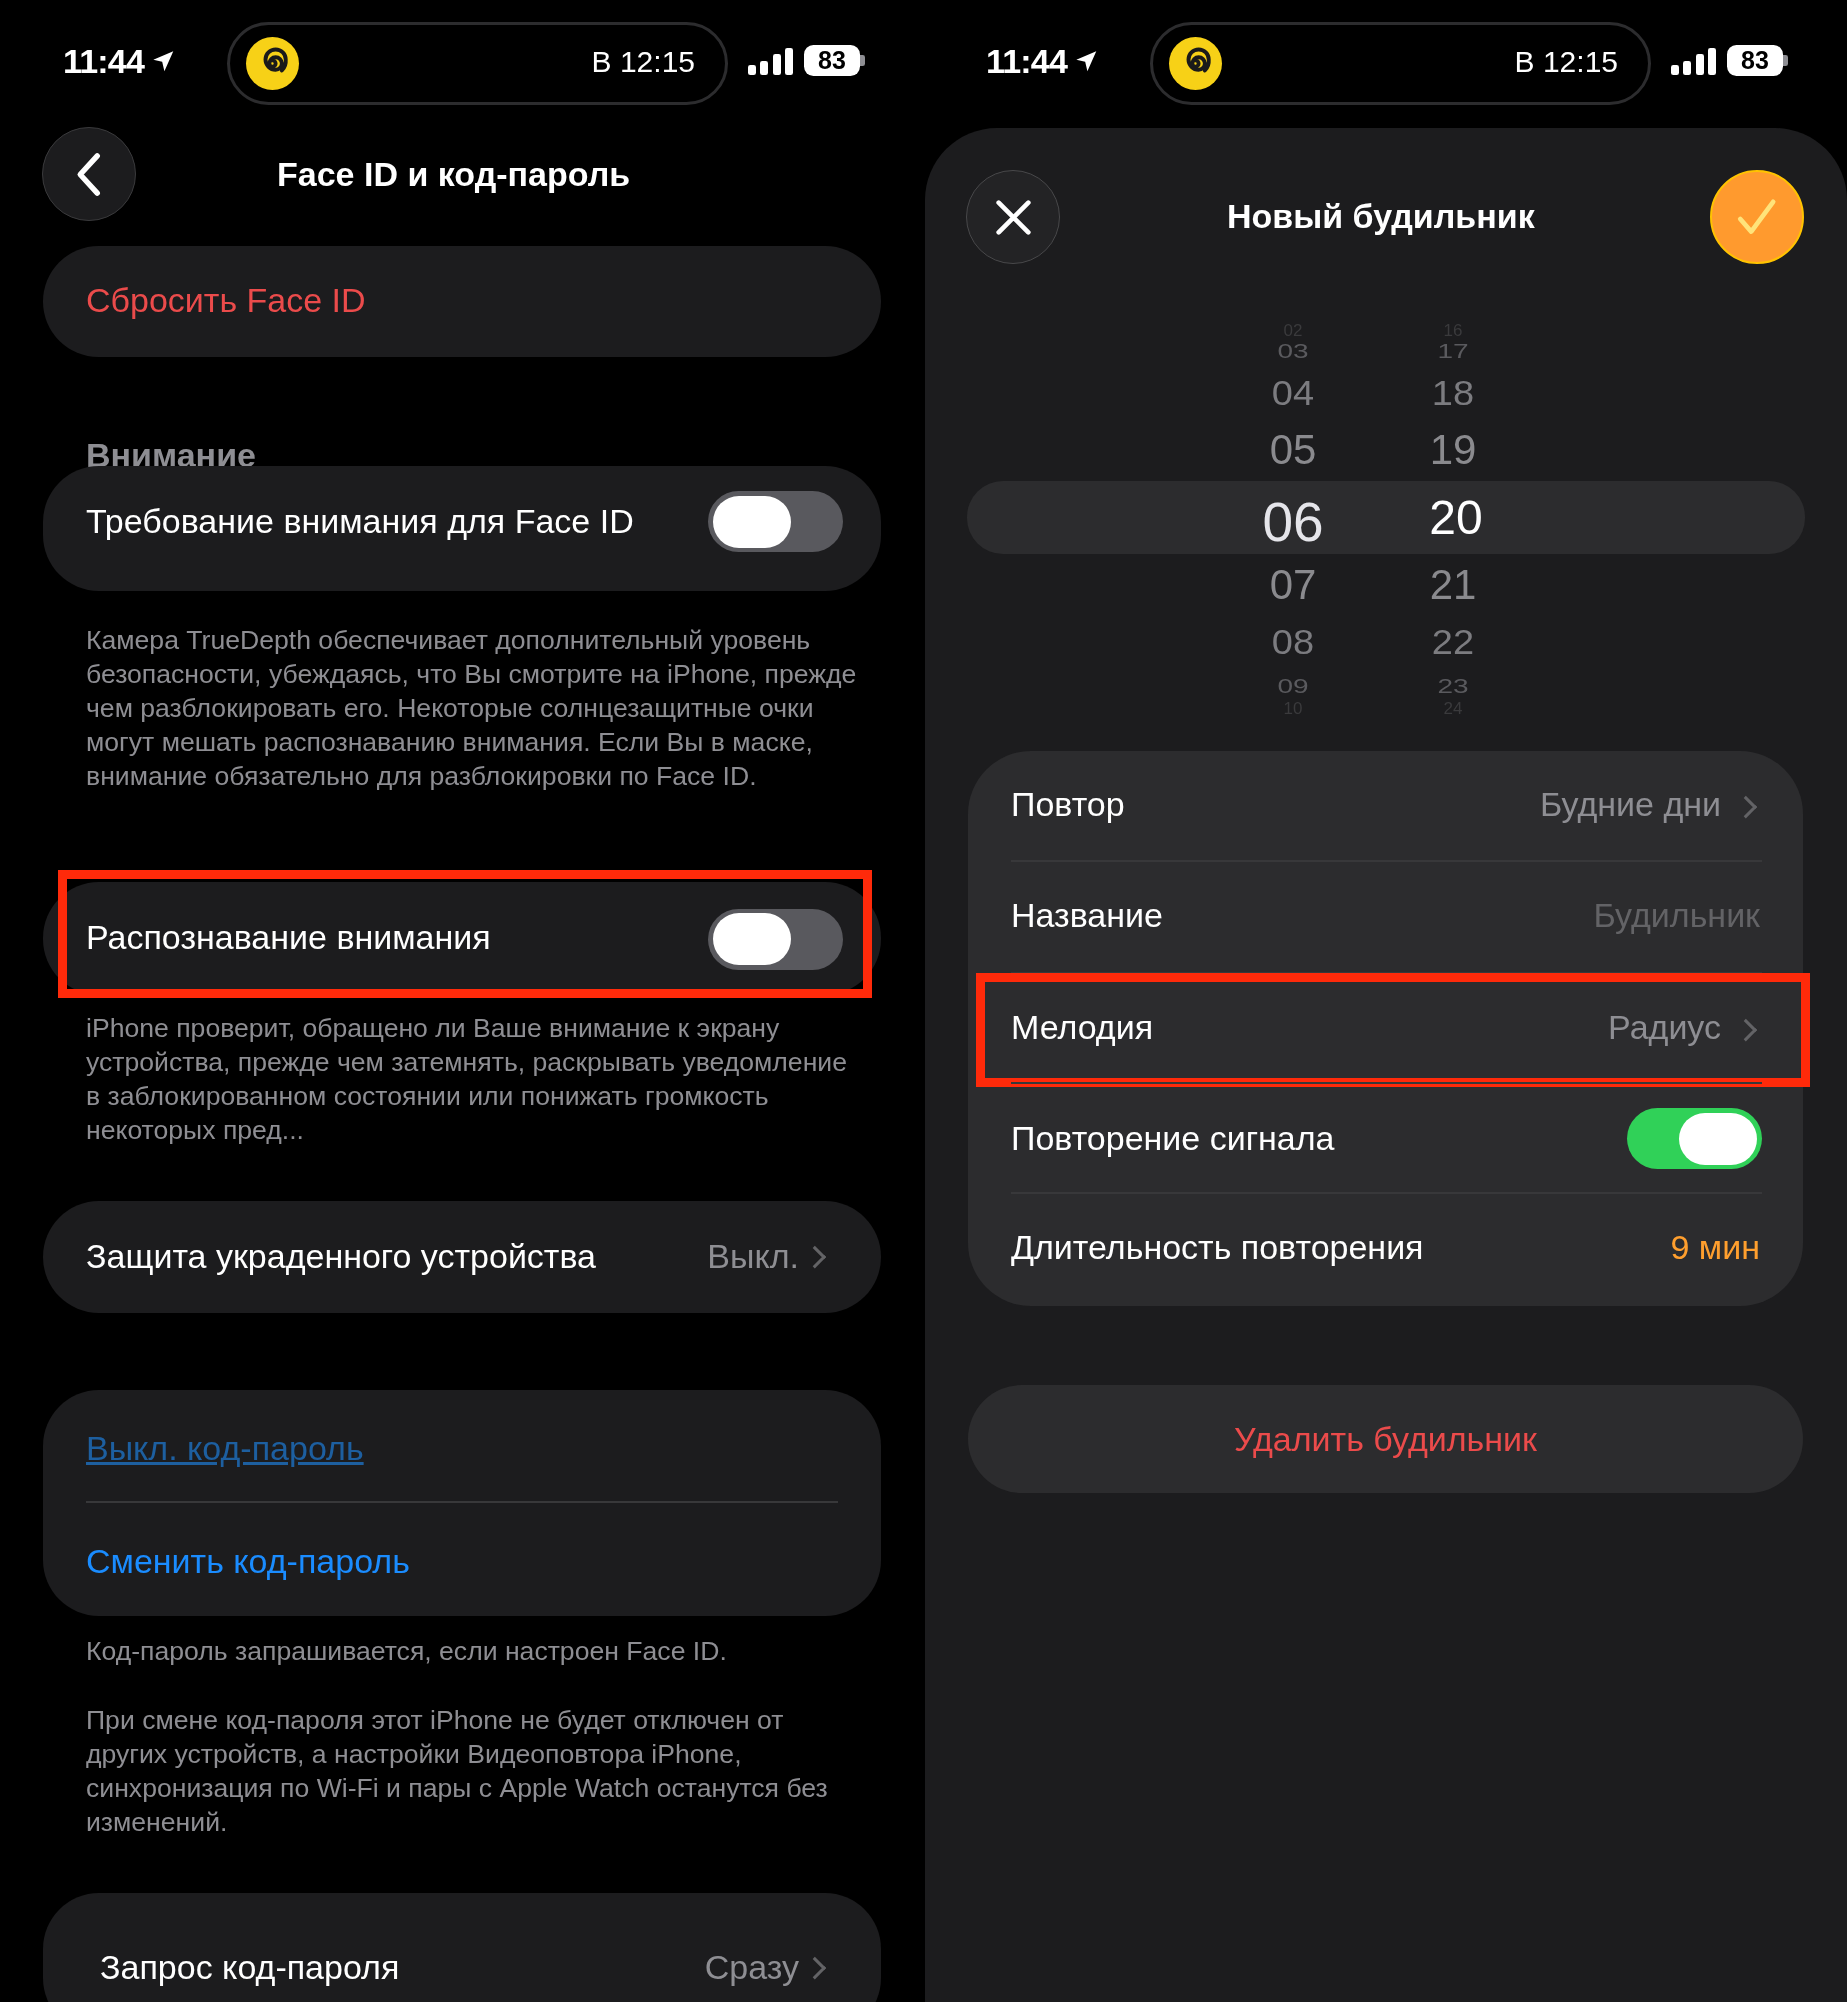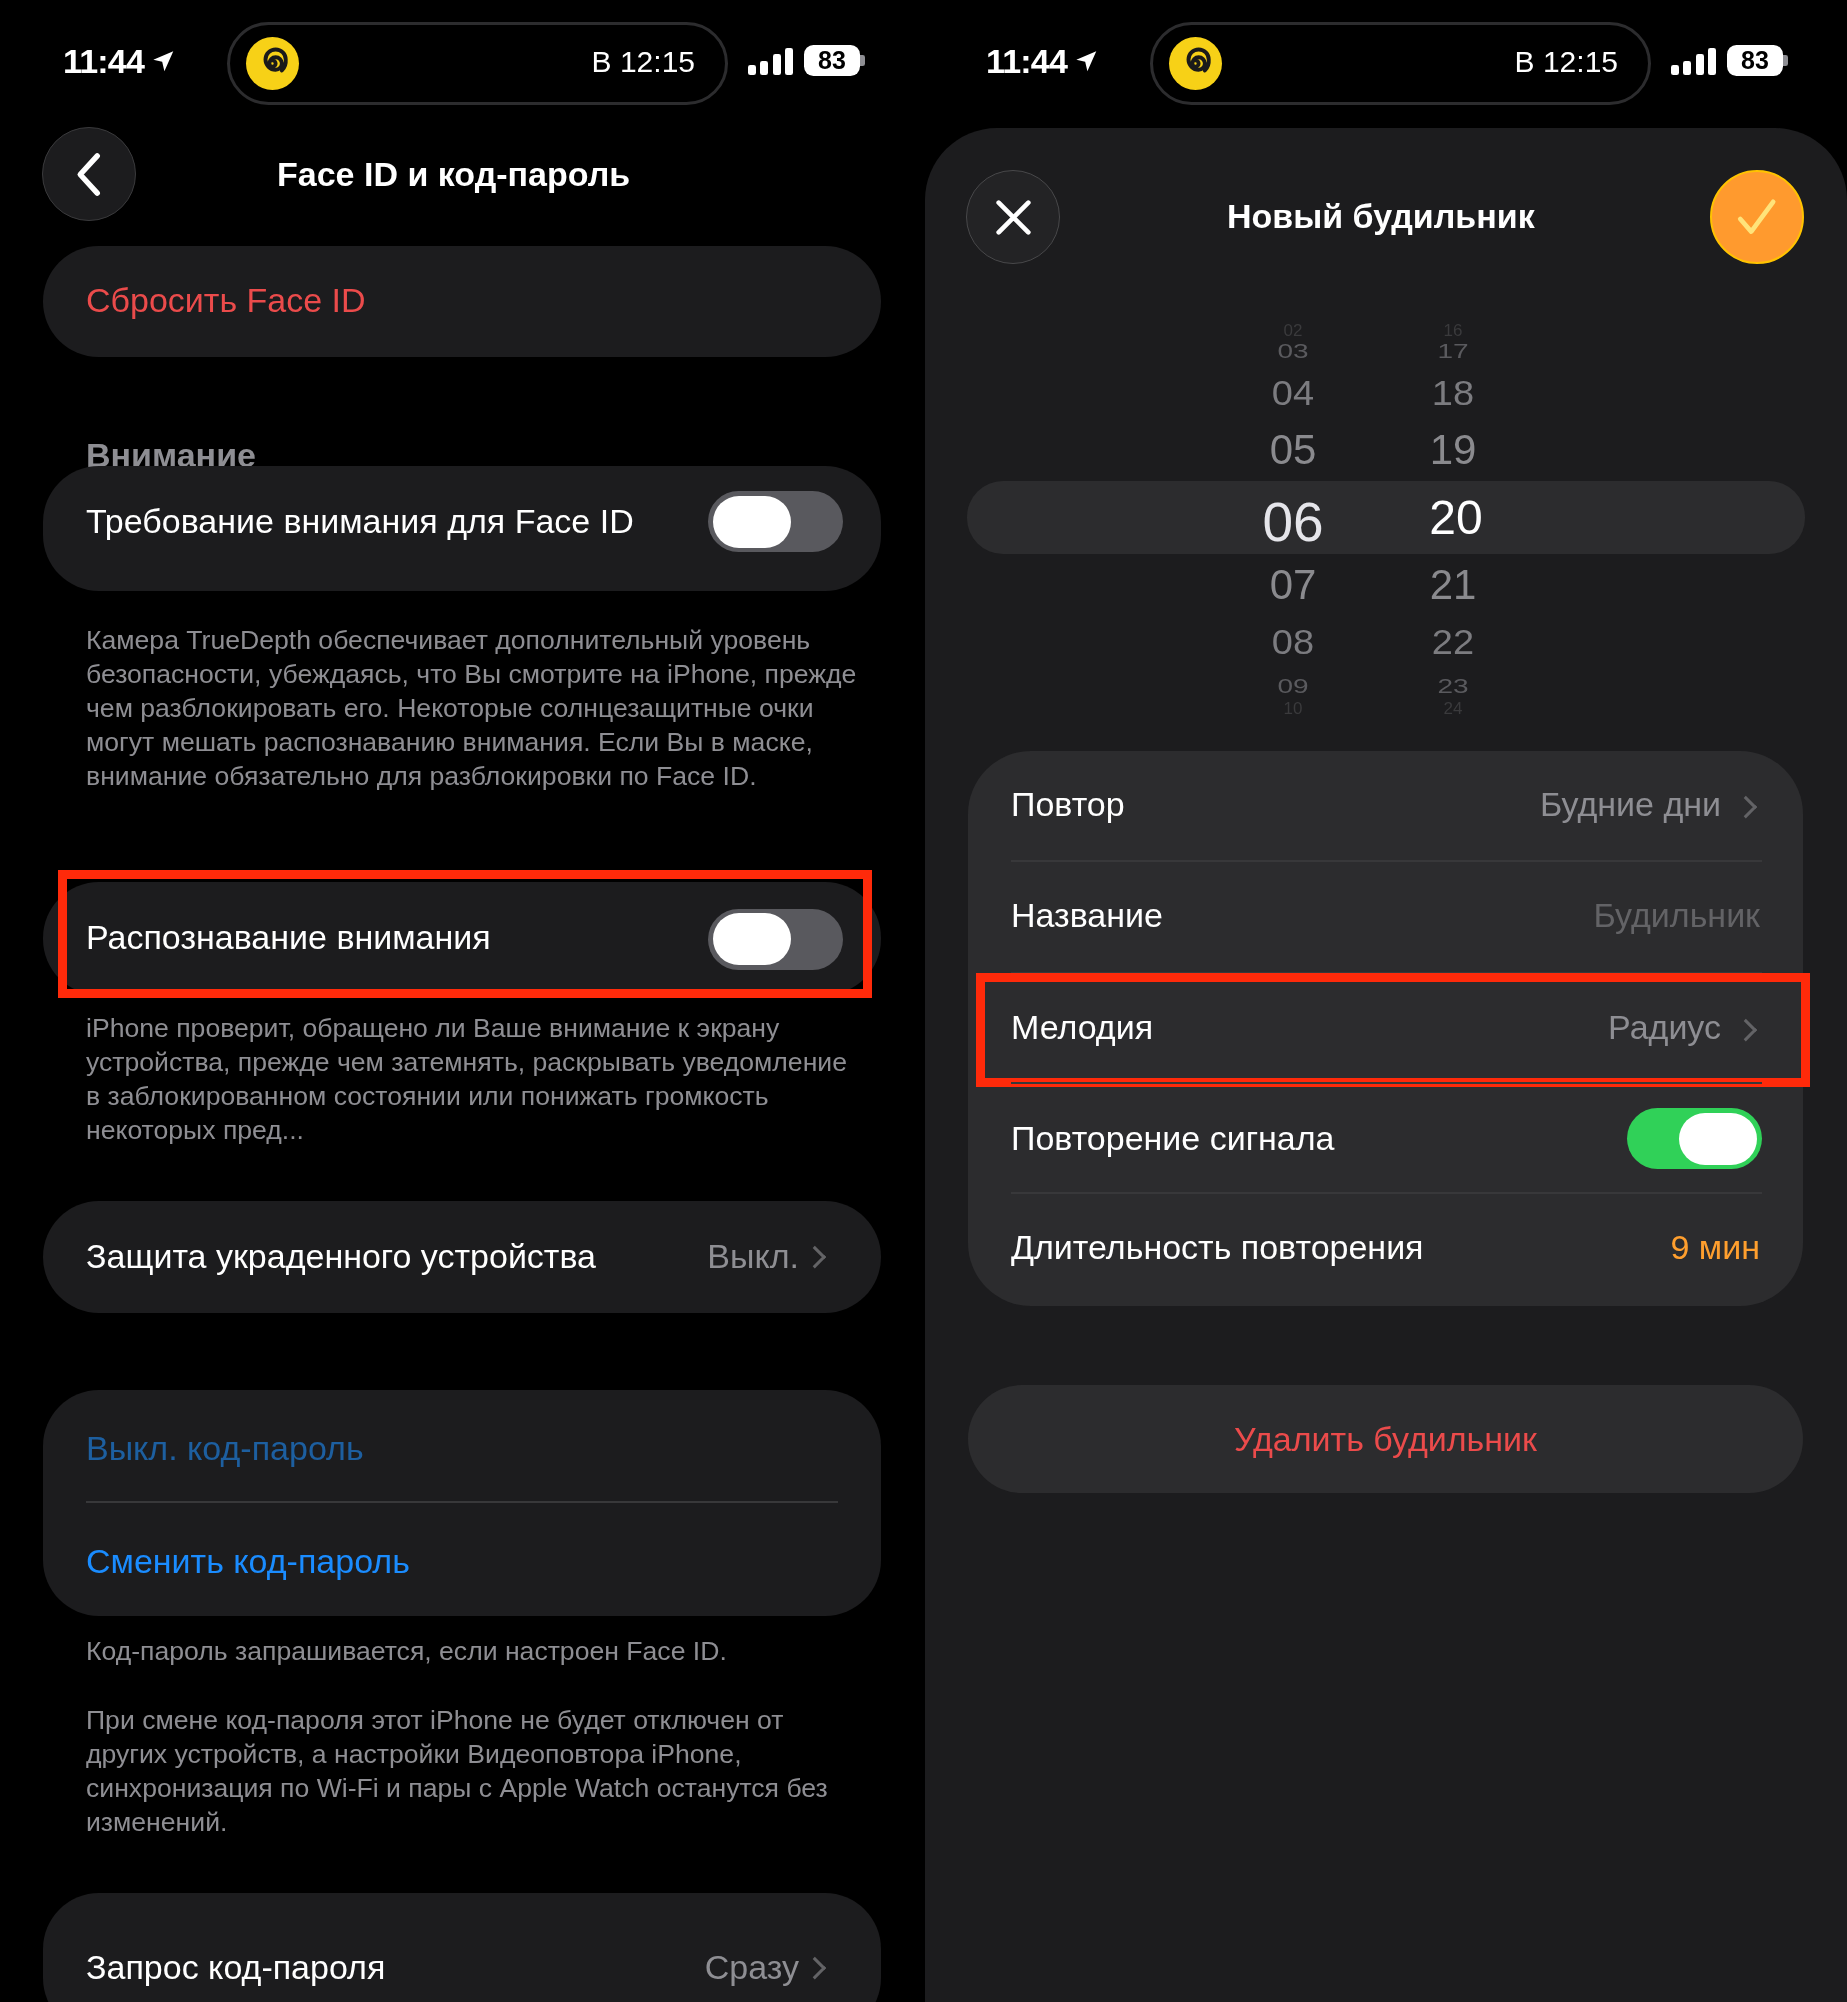--- a/index.html
+++ b/index.html
@@ -102,29 +102,29 @@
   <div class="highlight-box" style="left:58px; top:870px; width:814px; height:128px;"></div>
   <div class="abs footer-text" style="left:86px; top:1011px;">iPhone проверит, обращено ли Ваше внимание к экрану устройства, прежде чем затемнять, раскрывать уведомление в заблокированном состоянии или понижать громкость некоторых пред...</div>
 
   <div class="abs card" style="top:1201px; height:112px;">
     <span class="row-label" style="top:36px;">Защита украденного устройства</span>
     <span class="row-value" style="right:82px; top:36px;text-align:right;">Выкл.</span>
     <span class="chev" style="right:58px; top:48px;"></span>
   </div>
 
   <div class="abs card" style="top:1390px; height:226px; border-radius:56px;">
-    <span class="row-label" style="top:39px; color:#1d5fa0;">Выкл. код-пароль</span>
+    <span class="row-label" style="top:39px; color:#1d5fa0;text-decoration:underline;">Выкл. код-пароль</span>
     <div class="divider" style="left:43px; right:43px; top:111px;"></div>
     <span class="row-label" style="top:152px; color:#1a8cff;">Сменить код-пароль</span>
   </div>
   <div class="abs footer-text" style="left:86px; top:1634px;">Код-пароль запрашивается, если настроен Face ID.</div>
   <div class="abs footer-text" style="left:86px; top:1703px;">При смене код-пароля этот iPhone не будет отключен от других устройств, а настройки Видеоповтора iPhone, синхронизация по Wi-Fi и пары с Apple Watch останутся без изменений.</div>
 
   <div class="abs card" style="top:1893px; height:141px;">
-    <span class="row-label" style="top:55px;">Запрос код-пароля</span>
+    <span class="row-label" style="top:55px;margin-left:14px;">Запрос код-пароля</span>
     <span class="row-value" style="right:82px; top:55px;">Сразу</span>
     <span class="chev" style="right:58px; top:67px;"></span>
   </div>
 </div>
 
 <div>
 
   <div class="abs status-time" style="left:986px; top:42px;">
     <span>11:44</span>
     <svg width="26.6" height="26.6" viewBox="0 0 24 24">

